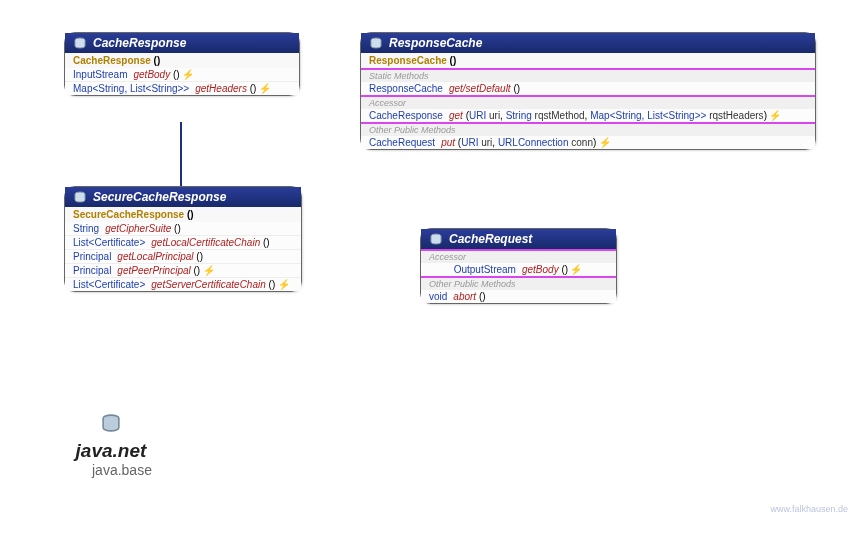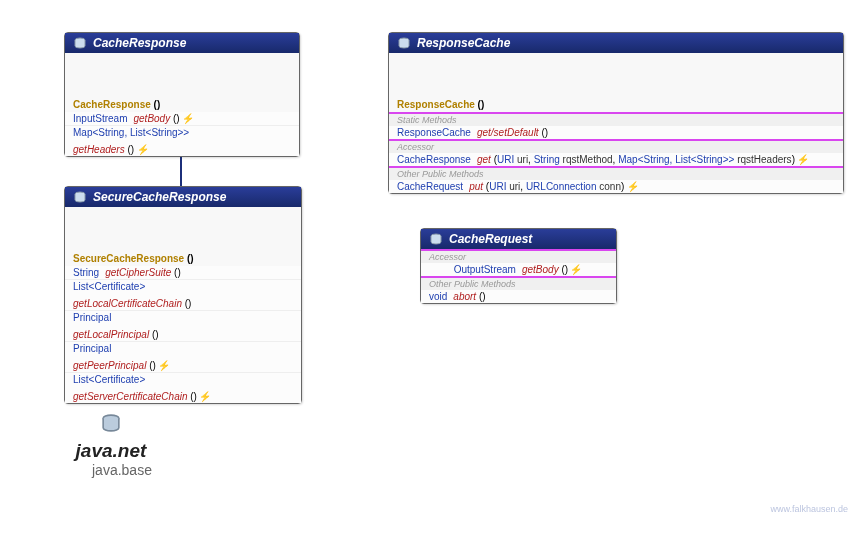--- a/index.html
+++ b/index.html
@@ -1,22 +1,22 @@
 <!DOCTYPE html>
 <html><head>
 <meta charset="utf-8">
 <style>
 body { margin:0; padding:0; font-family:Verdana,Arial,sans-serif; font-size:10px; background:#fff; width:862px; height:540px; position:relative; }
-.class-box { position:absolute; border:1px solid #666; border-radius:4px; background:#f8f8f8; box-shadow:1px 1px 2px rgba(0,0,0,0.15); }
+.class-box { position:absolute; border:1px solid #666; border-radius:11px; background:#f8f8f8; box-shadow:1px 1px 2px rgba(0,0,0,0.15); }
 .class-head { background:#1c2f7a; background:linear-gradient(#2a3d99,#18296b); color:#fff; font-weight:bold; font-style:italic; padding:3px 8px; font-size:12px; display:flex; align-items:center; gap:6px; }
 .class-head svg { flex-shrink:0; }
-.ctor { padding:2px 8px; font-weight:bold; font-size:10px;margin-top:44px; }
+.ctor { padding:2px 8px; font-weight:bold; font-size:10px; }
 .section-label { padding:1px 8px; color:#999; font-style:italic; font-size:9px; background:#f0f0f0; border-top:2px solid #d946ef; }
 .member-row { padding:1px 8px; display:flex; justify-content:flex-start; align-items:baseline; gap:6px; background:#fcfcfc; font-size:10px; white-space:nowrap; }
-.member-row + .member-row { border-top:1px solid #eee;flex-direction:column; }
+.member-row + .member-row { border-top:1px solid #eee; }
 .rettype { color:#2040b0; text-align:right; }
 .mname { color:#b02020; font-style:italic; }
 .link-type { color:#2040b0; }
 .params { color:#333; }
 .throws { color:#c08000; font-weight:bold; }
 .ctor-name { color:#b08000; font-weight:bold;}
 .pkg-box { position:absolute; }
 .pkg-title { display:flex; align-items:center; gap:6px; font-size:19px; font-weight:bold; font-style:italic; color:#222;flex-direction:column; }
 .pkg-sub { font-size:14px; color:#666; margin-left:22px; }
 .credit { position:absolute; font-size:9px; color:#bcc5df; }
@@ -70,21 +70,21 @@
   <div class="member-row">
     <span class="rettype">Principal</span>
     <span><span class="mname">getPeerPrincipal</span> <span>()</span><span class="throws"> ⚡</span></span>
   </div>
   <div class="member-row">
     <span class="rettype"><span>List</span><span>&lt;</span><span>Certificate</span><span>&gt;</span></span>
     <span><span class="mname">getServerCertificateChain</span> <span>()</span><span class="throws"> ⚡</span></span>
   </div>
 </div>
 
-<div class="class-box" style="left:388px; top:32px; width:454px;">
+<div class="class-box" style="left:360px; top:32px; width:454px;">
   <div class="class-head">
     <svg width="14" height="14" viewBox="0 0 14 14">
         <ellipse cx="7" cy="4" rx="5" ry="2" fill="#cde" stroke="#89a"></ellipse>
         <path d="M2 4 v6 a5 2 0 0 0 10 0 v-6" fill="#cde" stroke="#89a"></path>
       </svg>
     <span>ResponseCache</span>
   </div>
   <div class="ctor"><span class="ctor-name">ResponseCache</span> <span>()</span></div>
   <div class="section-label">Static Methods</div>
   <div class="member-row" style="justify-content:flex-start">

